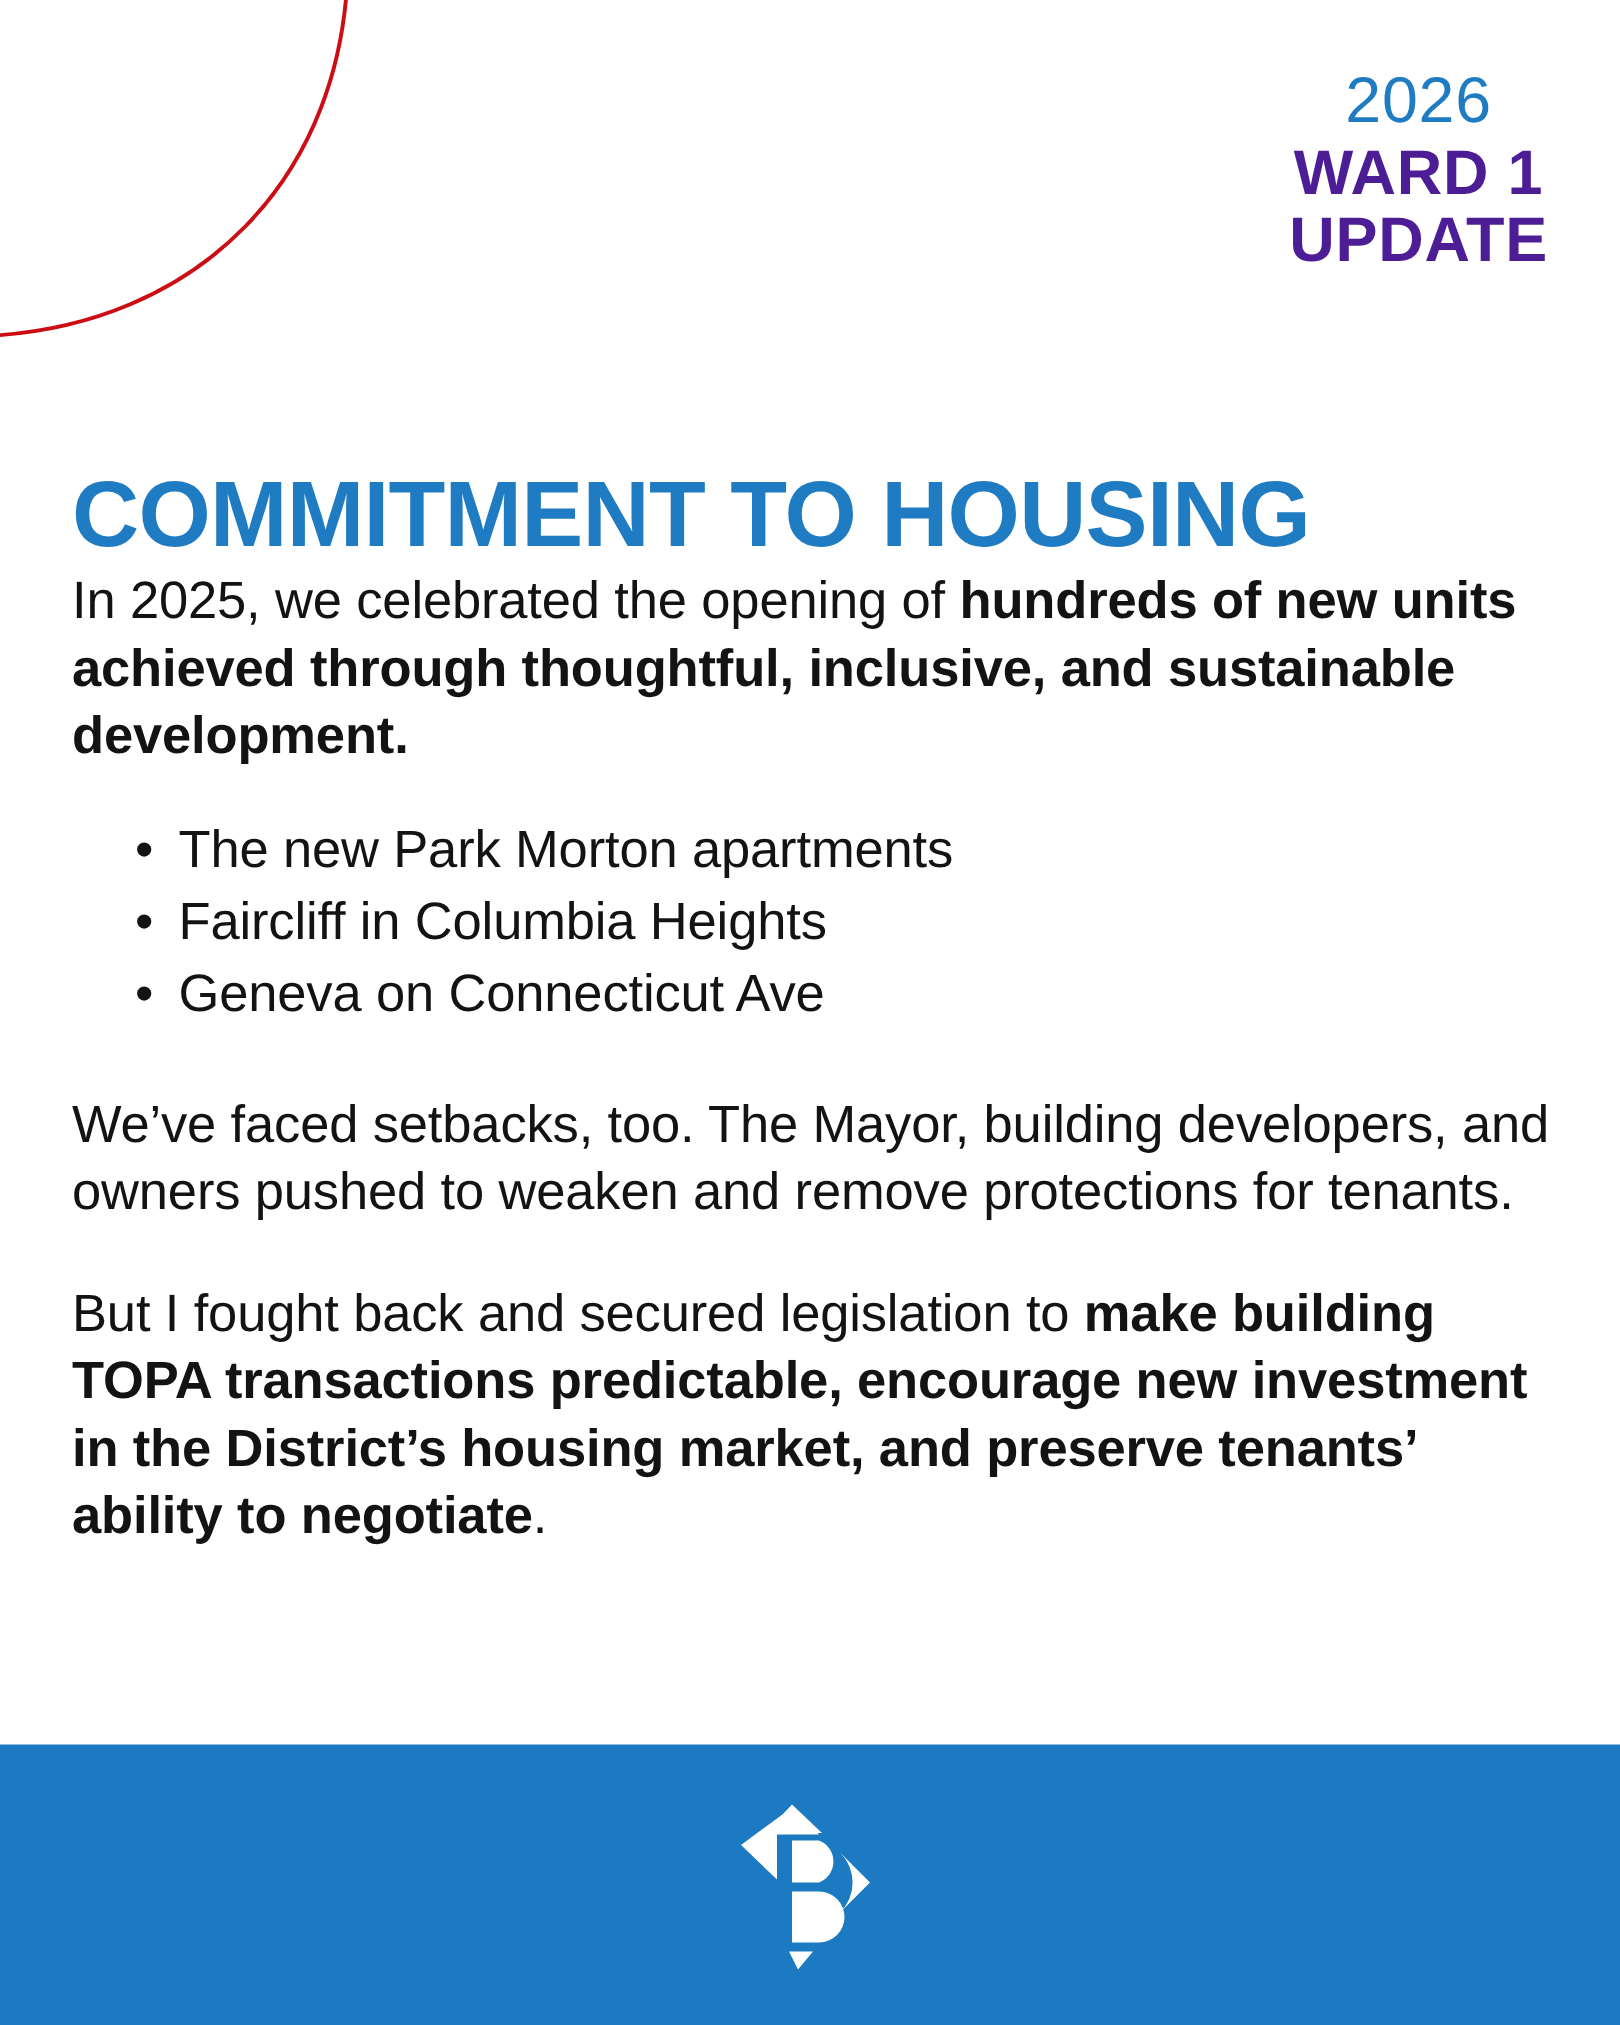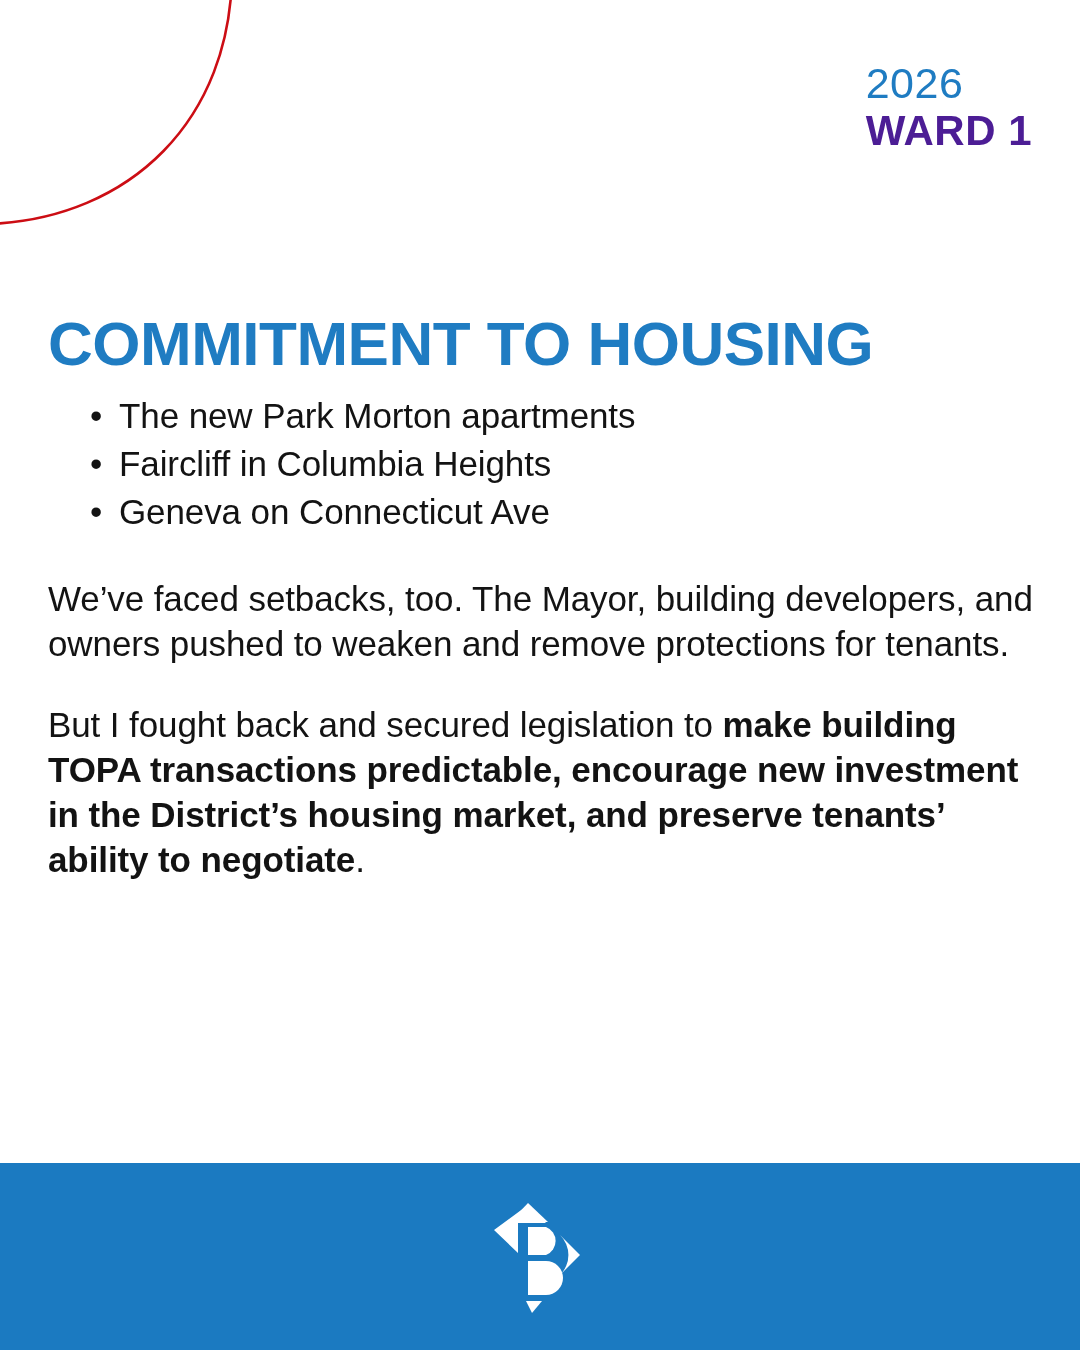--- a/index.html
+++ b/index.html
@@ -22,22 +22,22 @@
     top: 0;
     width: 260px;
     height: 240px;
     pointer-events: none;
   }
 
   
   #header-block {
     position: absolute;
     right: 48px;
-    top: 62px;
-    text-align: left;
+    top: 46px;
+    text-align: center;
     line-height: 1.0;
   }
   #header-year {
     font-size: 43px;
     font-weight: 400;
     color: #1F7CC2;
     letter-spacing: 0.5px;
     display: block;
     margin-bottom: 5px;
   }
@@ -126,26 +126,28 @@
 </head>
 <body>
 
 <svg id="decor-arc" viewBox="0 0 260 240" fill="none" xmlns="http://www.w3.org/2000/svg">
   <path d="M 232 -30 C 232 120 130 218 -10 224" stroke="#CC0D14" stroke-width="2.6" fill="none"></path>
 </svg>
 
 <div id="header-block">
   <span id="header-year">2026</span>
   <span id="header-line1">WARD 1</span>
+  <span id="header-line2">UPDATE</span>
 </div>
 
 <h1 id="page-title">COMMITMENT TO HOUSING</h1>
 
 <div id="content">
 
+  <p class="para" id="para-intro"><span>In 2025, we celebrated the opening of </span><b>hundreds of new units achieved through thoughtful, inclusive, and sustainable development.</b></p>
 
   <ul id="bullet-list">
     <li><span>The new Park Morton apartments</span></li>
     <li><span>Faircliff in Columbia Heights</span></li>
     <li><span>Geneva on Connecticut Ave</span></li>
   </ul>
 
   <p class="para" id="para-setbacks">We’ve faced setbacks, too. The Mayor, building developers, and owners pushed to weaken and remove protections for tenants.</p>
 
   <p class="para" id="para-legislation"><span>But I fought back and secured legislation to </span><b>make building TOPA transactions predictable, encourage new investment in the District’s housing market, and preserve tenants’ ability to negotiate</b><span>.</span></p>

